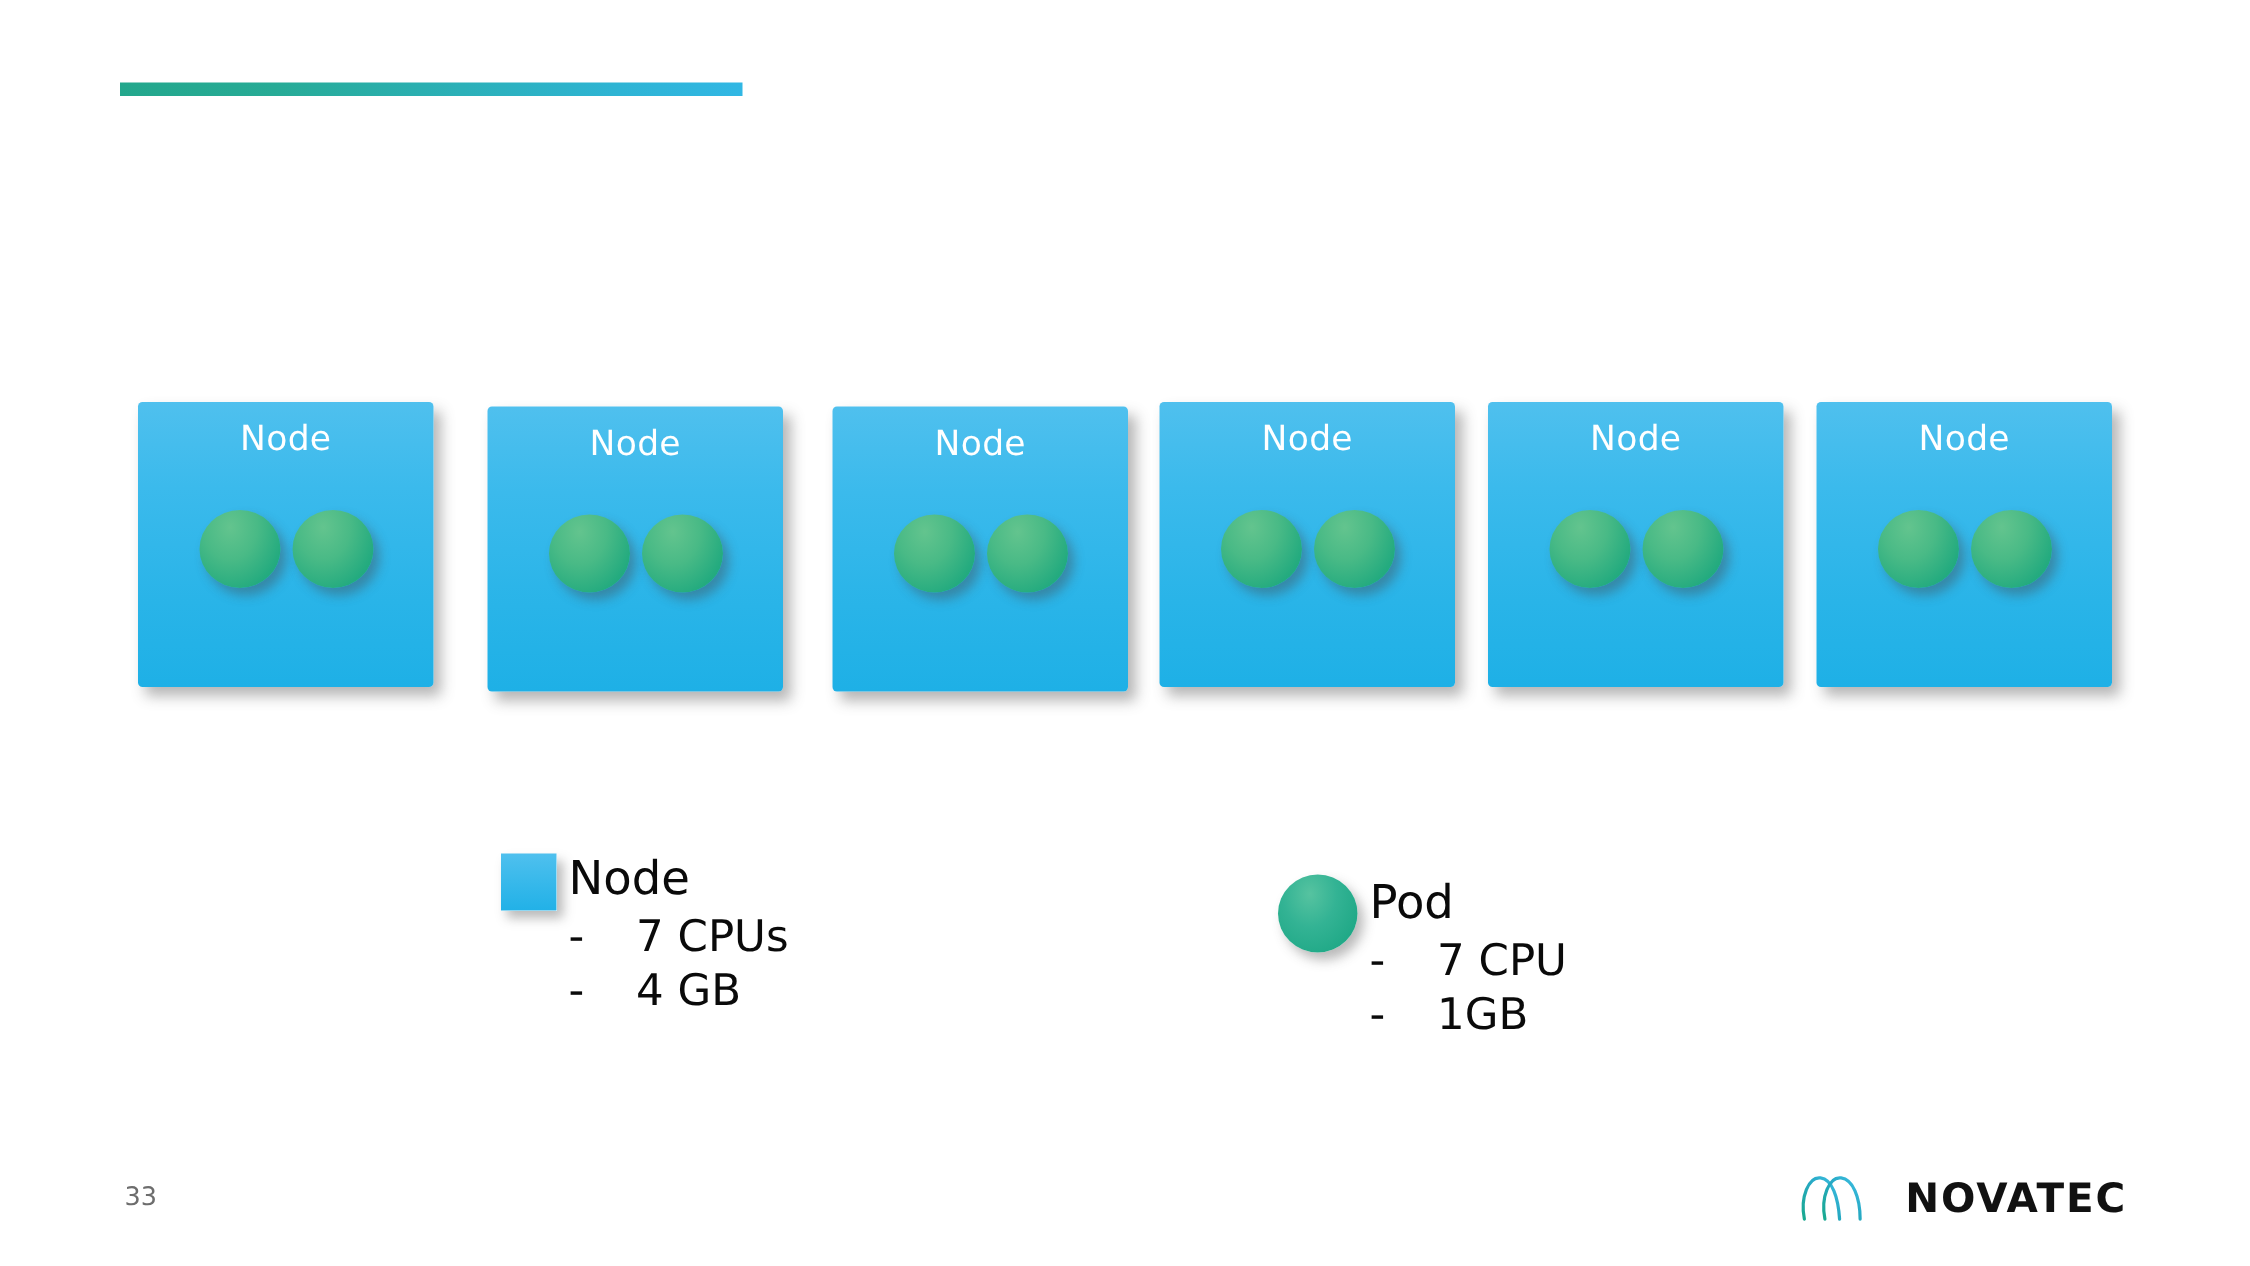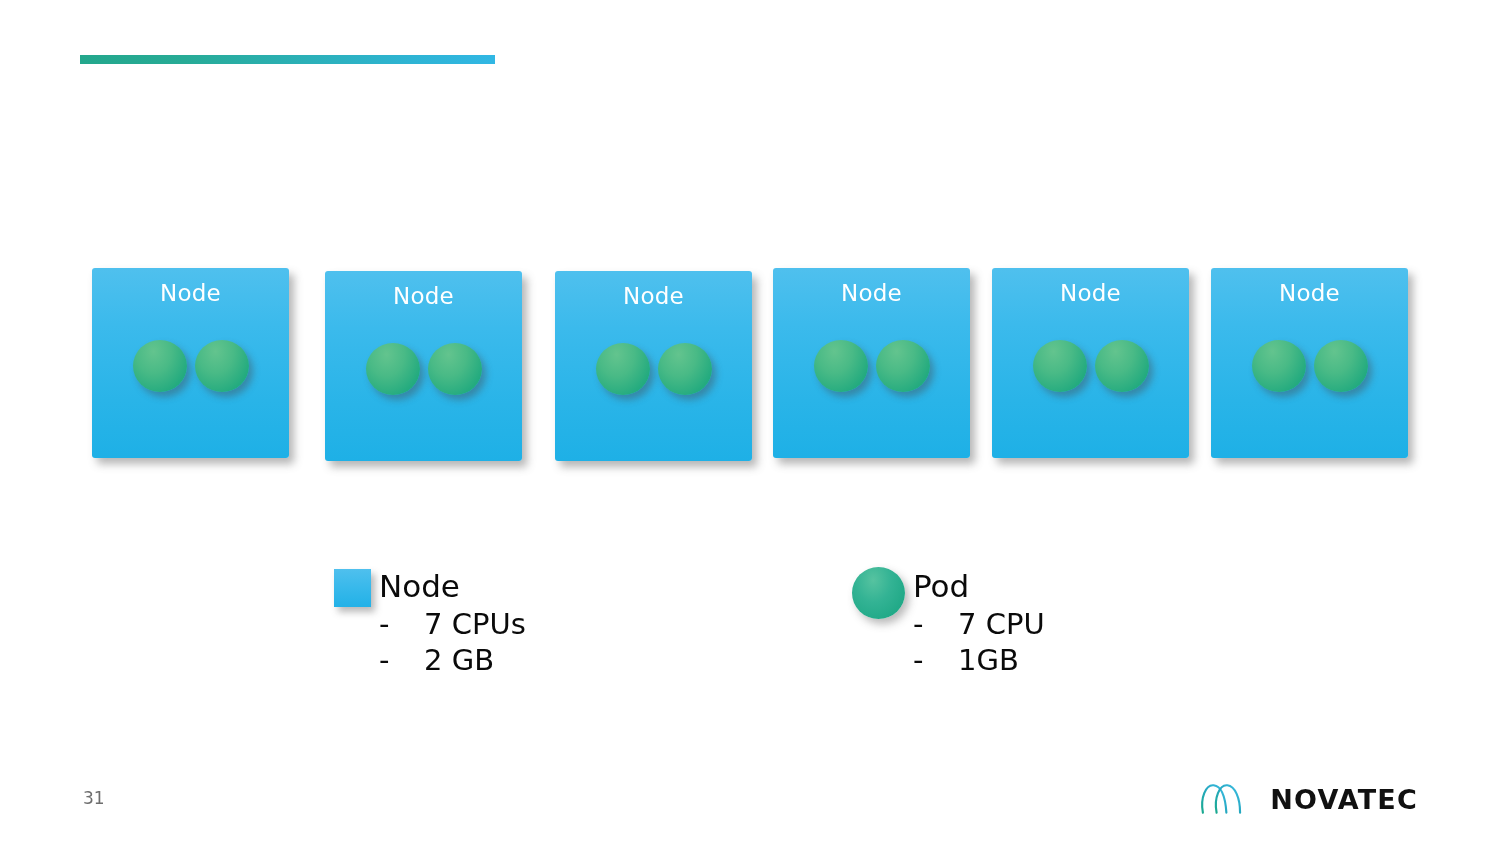--- a/index.html
+++ b/index.html
@@ -77,21 +77,21 @@
     left: 0;
     width: 1500px;
     height: 130px;
   }
   .legend-group {
     position: absolute;
     display: flex;
     align-items: flex-start;
   }
   .legend-group.node-group { left: 334px; top: 0; }
-  .legend-group.pod-group  { left: 852px; top: 0; }
+  .legend-group.pod-group  { left: 852px; top: 16px; }
 
   .swatch-square {
     width: 37px;
     height: 38px;
     margin-top: 3px;
     flex: 0 0 auto;
     background: linear-gradient(180deg, #4fc0ee 0%, #33b7ea 60%, #22b1e7 100%);
     box-shadow: 4px 5px 7px rgba(80, 80, 80, 0.40);
   }
   .swatch-circle {
@@ -204,21 +204,21 @@
   <div class="legend-group node-group">
     <div class="swatch-square"></div>
     <div class="legend-text">
       <div class="legend-title">Node</div>
       <div class="legend-bullet">
         <span class="dash">-</span>
         <span>7 CPUs</span>
       </div>
       <div class="legend-bullet">
         <span class="dash">-</span>
-        <span>2 GB</span>
+        <span>4 GB</span>
       </div>
     </div>
   </div>
 
   <div class="legend-group pod-group">
     <div class="swatch-circle"></div>
     <div class="legend-text">
       <div class="legend-title">Pod</div>
       <div class="legend-bullet">
         <span class="dash">-</span>
@@ -226,21 +226,21 @@
       </div>
       <div class="legend-bullet">
         <span class="dash">-</span>
         <span>1GB</span>
       </div>
     </div>
   </div>
 
 </div>
 
-<div class="page-number">31</div>
+<div class="page-number">33</div>
 
 <div class="brand">
   <svg class="brand-mark" viewBox="0 0 46 38" aria-hidden="true">
     <defs>
       <linearGradient id="novagrad" x1="0" y1="1" x2="1" y2="0">
         <stop offset="0%" stop-color="#19a98f"></stop>
         <stop offset="55%" stop-color="#27a9c4"></stop>
         <stop offset="100%" stop-color="#3fc0e6"></stop>
       </linearGradient>
     </defs>

